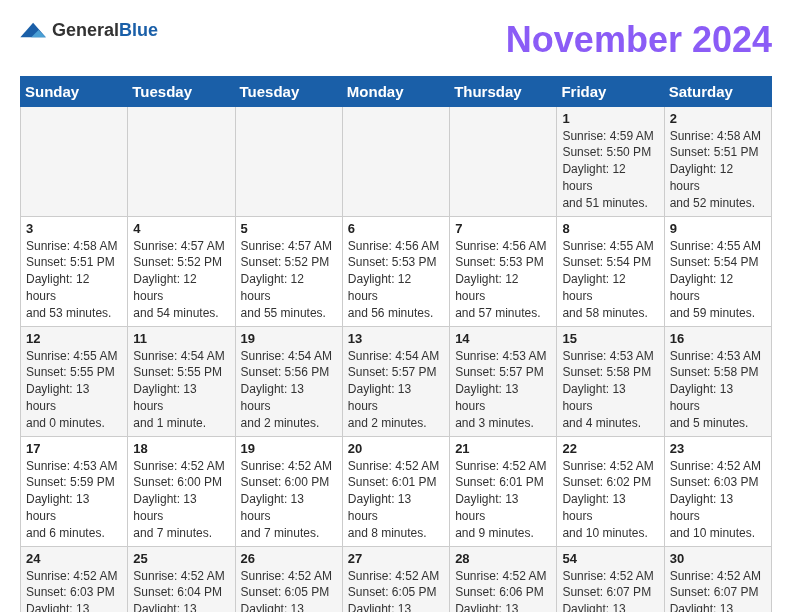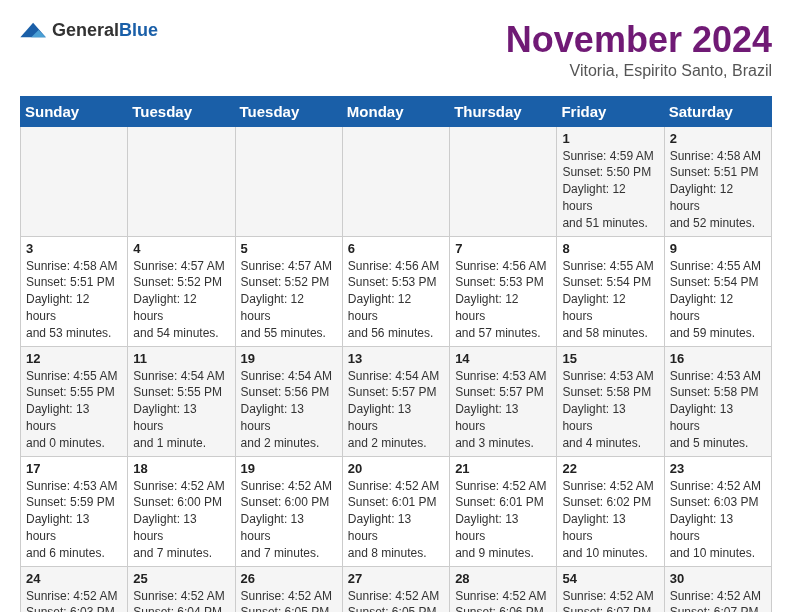--- a/index.html
+++ b/index.html
@@ -34,21 +34,21 @@
     .logo-icon {
       width: 28px;
       height: 20px;
     }
     .title-area {
       text-align: right;
     }
     .month-title {
       font-size: 36px;
       font-weight: bold;
-      color: #701a75;
+      color: #8b5cf6;
       line-height: 1.1;
     }
     .location-title {
       font-size: 16px;
       color: #555;
       margin-top: 2px;
     }
     .calendar-table {
       width: 100%;
       border-collapse: collapse;
@@ -102,21 +102,20 @@
     <svg class="logo-icon" viewBox="0 0 30 22" xmlns="http://www.w3.org/2000/svg">
       <polygon points="14,2 28,18 0,18" fill="#1a5fa8"></polygon>
       <polygon points="20,10 28,18 12,18" fill="#4a9fd4"></polygon>
     </svg>
     <div>
       <span class="logo-text-general">General</span><span class="logo-text-blue">Blue</span>
     </div>
   </div>
   <div class="title-area">
     <div class="month-title">November 2024</div>
-    <div class="location-title">Vitoria, Espirito Santo, Brazil</div>
   </div>
 </div>
 
 <table class="calendar-table">
   <thead>
     <tr id="header-row">
     <th>Sunday</th>
         <th>Tuesday</th>
         <th>Tuesday</th>
         <th>Monday</th>

